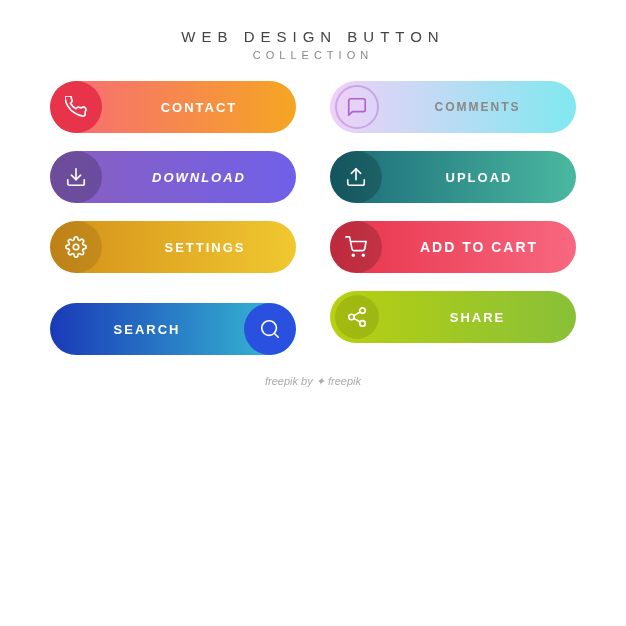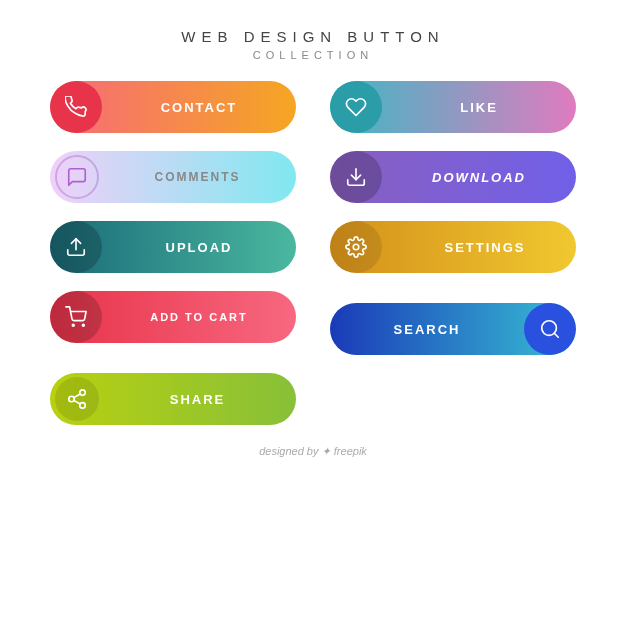--- a/index.html
+++ b/index.html
@@ -210,28 +210,20 @@
   <div class="btn btn-contact">
     <div class="btn-icon">
       <svg viewBox="0 0 24 24">
           <path d="M22 16.92v3a2 2 0 01-2.18 2 19.79 19.79 0 01-8.63-3.07A19.5 19.5 0 013 10.77a19.79 19.79 0 01-3.07-8.67A2 2 0 011.9 0h3a2 2 0 012 1.72 12.84 12.84 0 00.7 2.81 2 2 0 01-.45 2.11L5.91 7.91a16 16 0 006 6l1.27-1.27a2 2 0 012.11-.45 12.84 12.84 0 002.81.7A2 2 0 0122 16.92z"></path>
         </svg>
     </div>
     <span class="btn-label">CONTACT</span>
   </div>
 
 
-  <div class="btn btn-like">
-    <div class="btn-icon">
-      <svg viewBox="0 0 24 24">
-          <path d="M20.84 4.61a5.5 5.5 0 00-7.78 0L12 5.67l-1.06-1.06a5.5 5.5 0 00-7.78 7.78l1.06 1.06L12 21.23l7.78-7.78 1.06-1.06a5.5 5.5 0 000-7.78z"></path>
-        </svg>
-    </div>
-    <span class="btn-label">LIKE</span>
-  </div>
 
   <div class="btn btn-comments" style="background: linear-gradient(to right, #f0d0f8, #80e8f0);">
     <div class="btn-icon" style="background: transparent; border: 2px solid rgba(160,100,200,0.4); width:44px; height:44px; margin-left:5px; border-radius:50%;">
       <svg viewBox="0 0 24 24" style="stroke: #b060d0;">
           <path d="M21 15a2 2 0 01-2 2H7l-4 4V5a2 2 0 012-2h14a2 2 0 012 2z"></path>
         </svg>
     </div>
     <span class="btn-label" style="color: #888; font-size: 12px;">COMMENTS</span>
   </div>
 
@@ -268,21 +260,21 @@
   </div>
 
   <div class="btn btn-addtocart" style="background: linear-gradient(to right, #e8334a, #f76880);">
     <div class="btn-icon" style="background: rgba(0,0,0,0.18);">
       <svg viewBox="0 0 24 24">
           <circle cx="9" cy="21" r="1"></circle>
           <circle cx="20" cy="21" r="1"></circle>
           <path d="M1 1h4l2.68 13.39a2 2 0 002 1.61h9.72a2 2 0 002-1.61L23 6H6"></path>
         </svg>
     </div>
-    <span class="btn-label" style="font-size: 11px;">ADD TO CART</span>
+    <span class="btn-label" style="font-size: 14px;">ADD TO CART</span>
   </div>
 
   <div class="btn btn-search" style="background: linear-gradient(to right, #1a3ab8, #38c0d4);">
     <div class="btn-icon" style="background: #2a50e0; border-radius: 50%;">
       <svg viewBox="0 0 24 24">
           <circle cx="11" cy="11" r="8"></circle>
           <line x1="21" y1="21" x2="16.65" y2="16.65"></line>
         </svg>
     </div>
     <span class="btn-label">SEARCH</span>
@@ -297,15 +289,15 @@
           <line x1="8.59" y1="13.51" x2="15.42" y2="17.49"></line>
           <line x1="15.41" y1="6.51" x2="8.59" y2="10.49"></line>
         </svg>
     </div>
     <span class="btn-label">SHARE</span>
   </div>
 
 </div>
 
 <div class="footer">
-  <span>designed by</span>
+  <span>freepik by</span>
   <span> ✦ <span>freepik</span></span>
 </div>
 
 </body></html>

